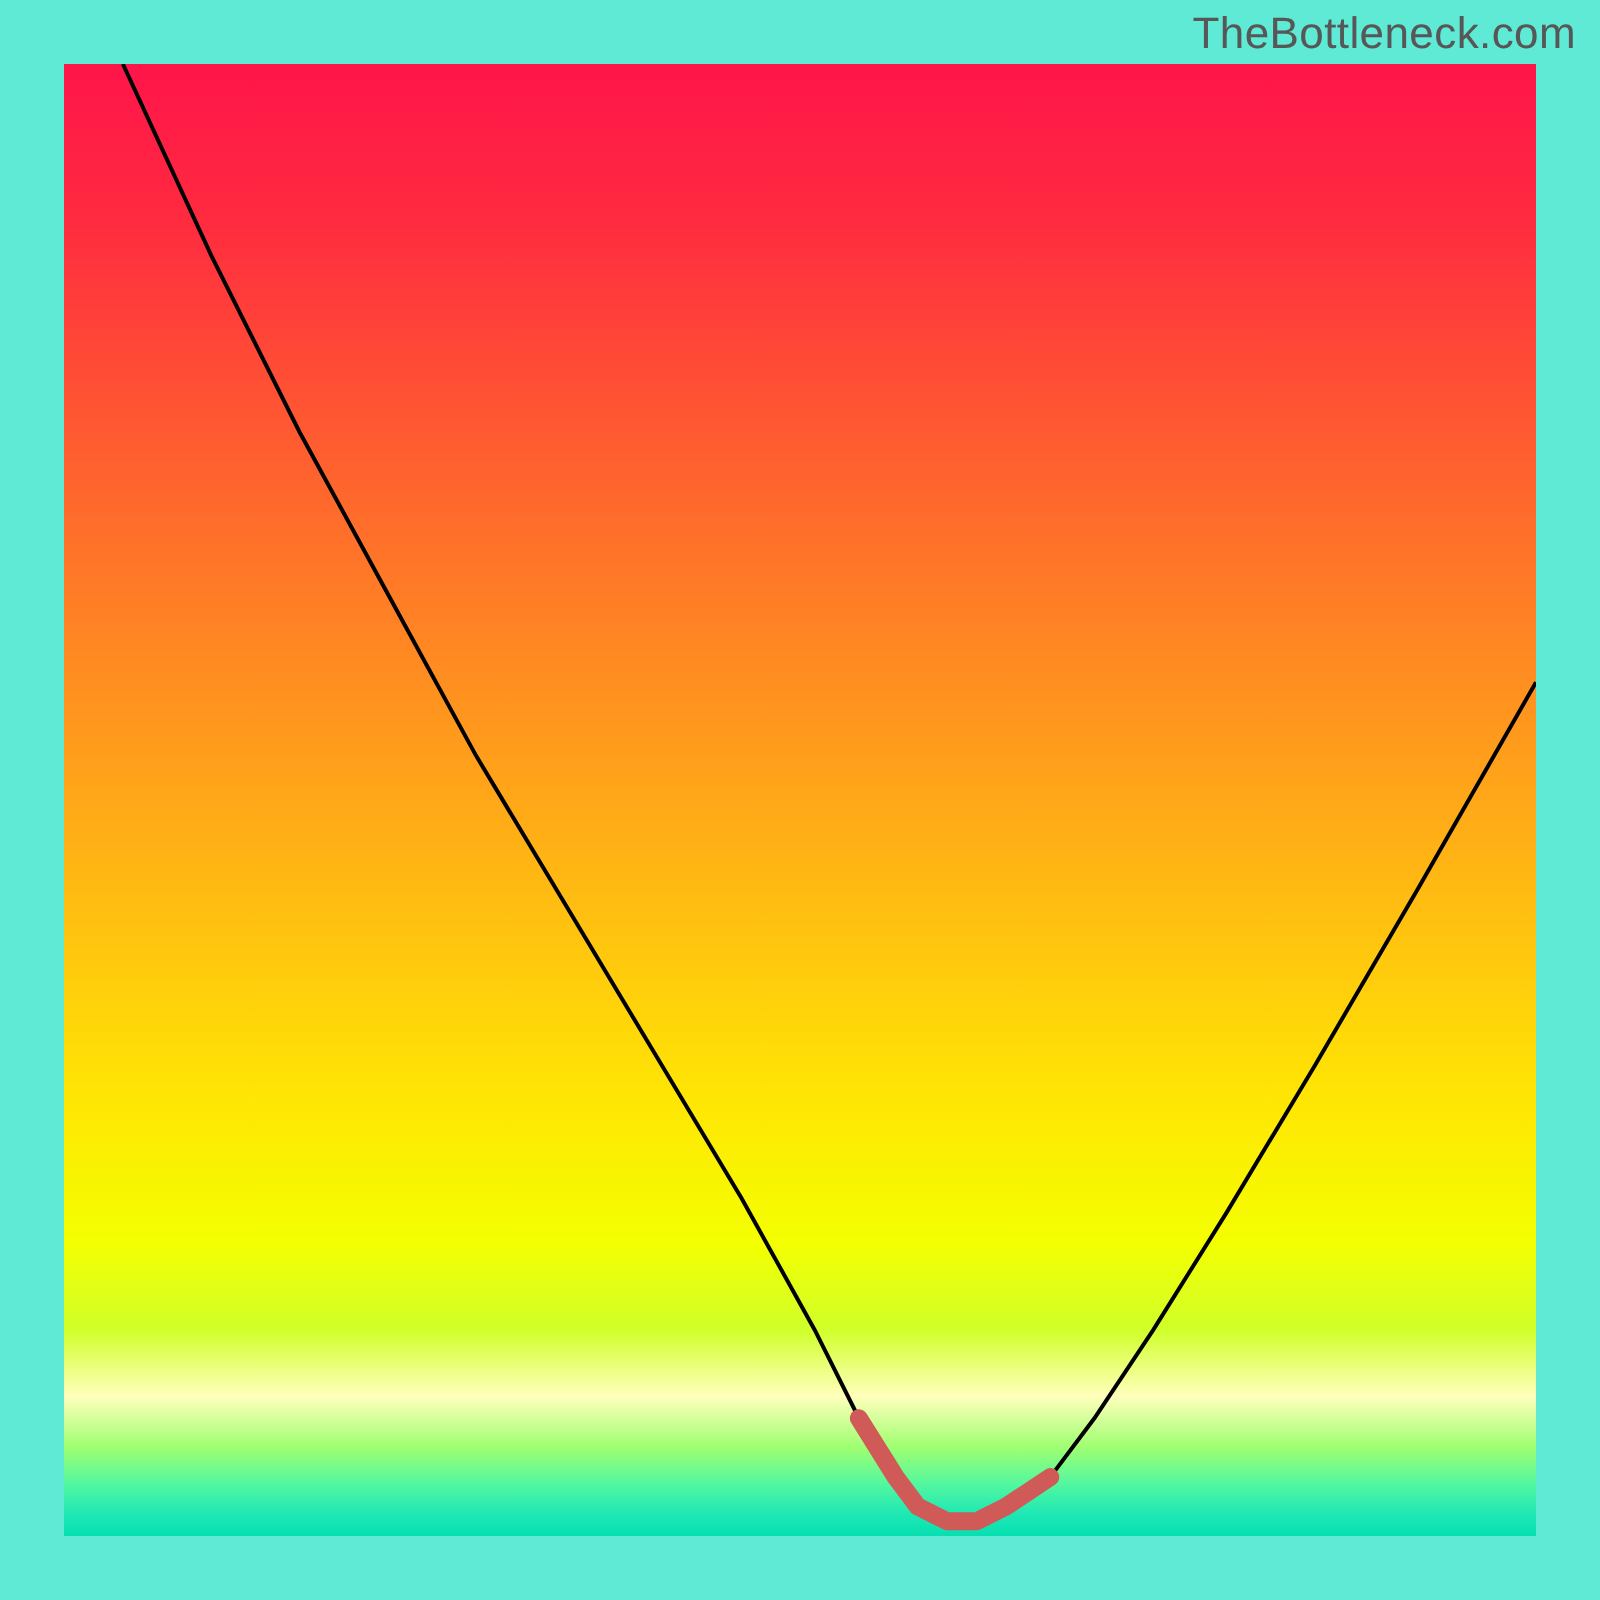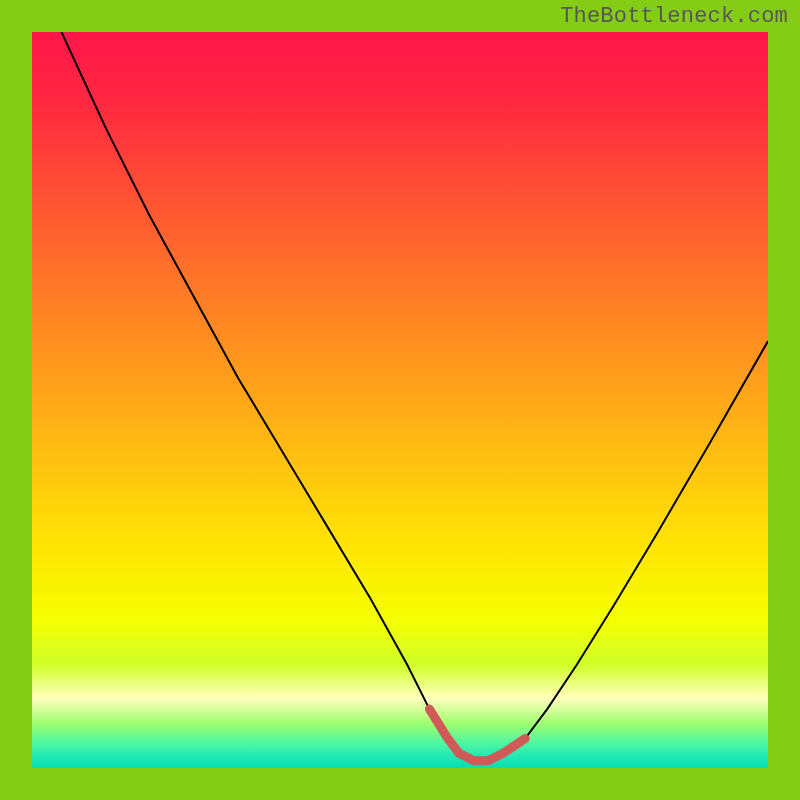--- a/index.html
+++ b/index.html
@@ -10,22 +10,21 @@
     background: #000;
     overflow: hidden;
     font-family: Arial, Helvetica, sans-serif;
   }
   .frame {
     position: absolute;
     left: 0;
     top: 0;
     width: 800px;
     height: 800px;
-    background: #84cc16;
-    font-family: Liberation Mono, monospace;
+    background: #5eead4;
   }
   .watermark {
     position: absolute;
     top: 4px;
     right: 12px;
     color: #575757;
     font-size: 22px;
     font-weight: 500;
     letter-spacing: 0.2px;
   }

